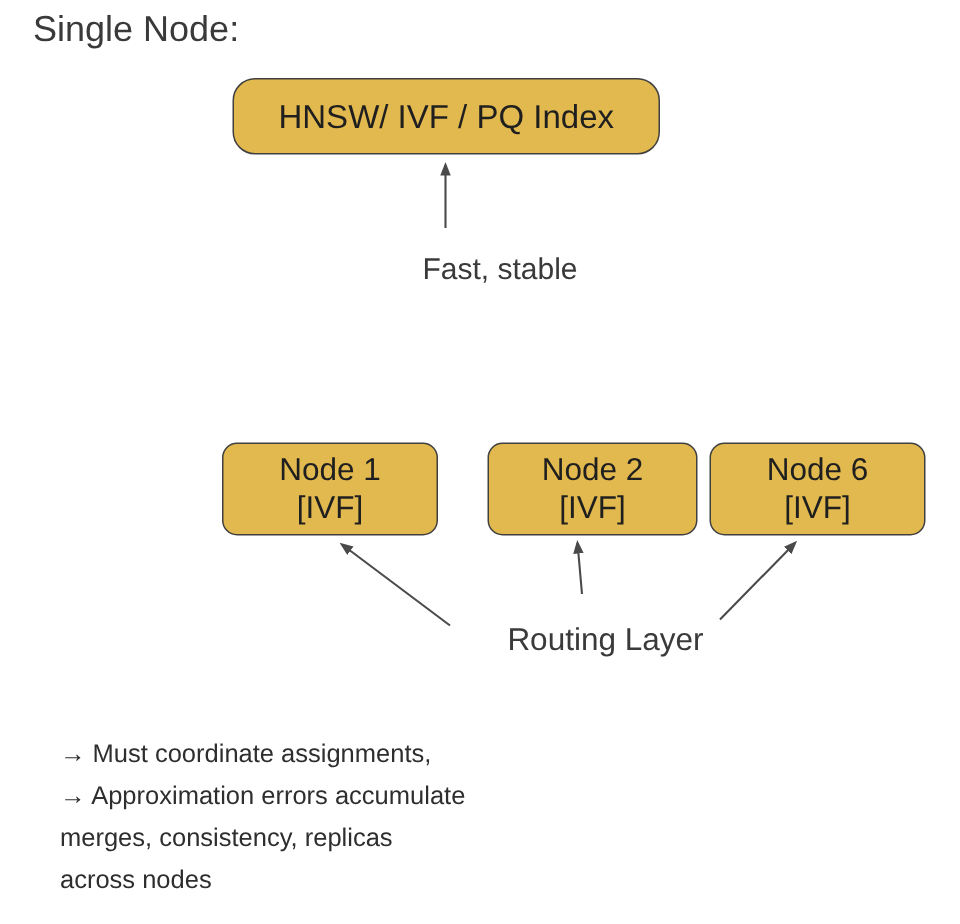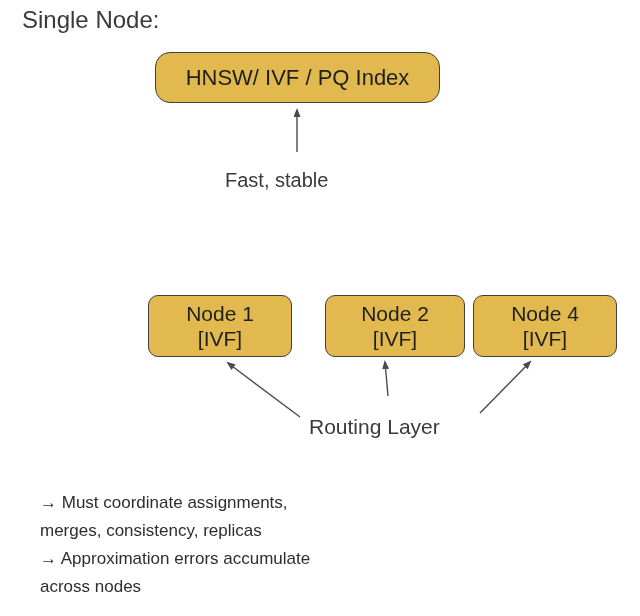--- a/index.html
+++ b/index.html
@@ -56,21 +56,21 @@
     top: 295px;
     width: 144px;
     height: 62px;
     font-size: 21px;
     line-height: 25px;
   }
   .caption {
     position: absolute;
     font-size: 20px;
     color: #3a3a3a;
-    text-align: left;
+    text-align: right;
     white-space: nowrap;
   }
   .notes {
     position: absolute;
     left: 40px;
     top: 489px;
     font-size: 17px;
     line-height: 28px;
     color: #2e2e2e;
   }
@@ -106,26 +106,26 @@
     <div>Node 1</div>
     <div>[IVF]</div>
   </div>
 
   <div class="gold-box node-box" style="left:315px; width:140px;margin-left:10px;">
     <div>Node 2</div>
     <div>[IVF]</div>
   </div>
 
   <div class="gold-box node-box" style="left:473px;">
-    <div>Node 4</div>
+    <div>Node 6</div>
     <div>[IVF]</div>
   </div>
 
   <div class="caption" style="left:309px; top:415px; width:160px; font-size:21px;">Routing Layer</div>
 
   <div class="notes">
     <div class="note-line">→ Must coordinate assignments,</div>
+    <div class="note-line">→ Approximation errors accumulate</div>
     <div class="note-line">merges, consistency, replicas</div>
-    <div class="note-line">→ Approximation errors accumulate</div>
     <div class="note-line">across nodes</div>
   </div>
 
 </div>
 
 </body></html>

